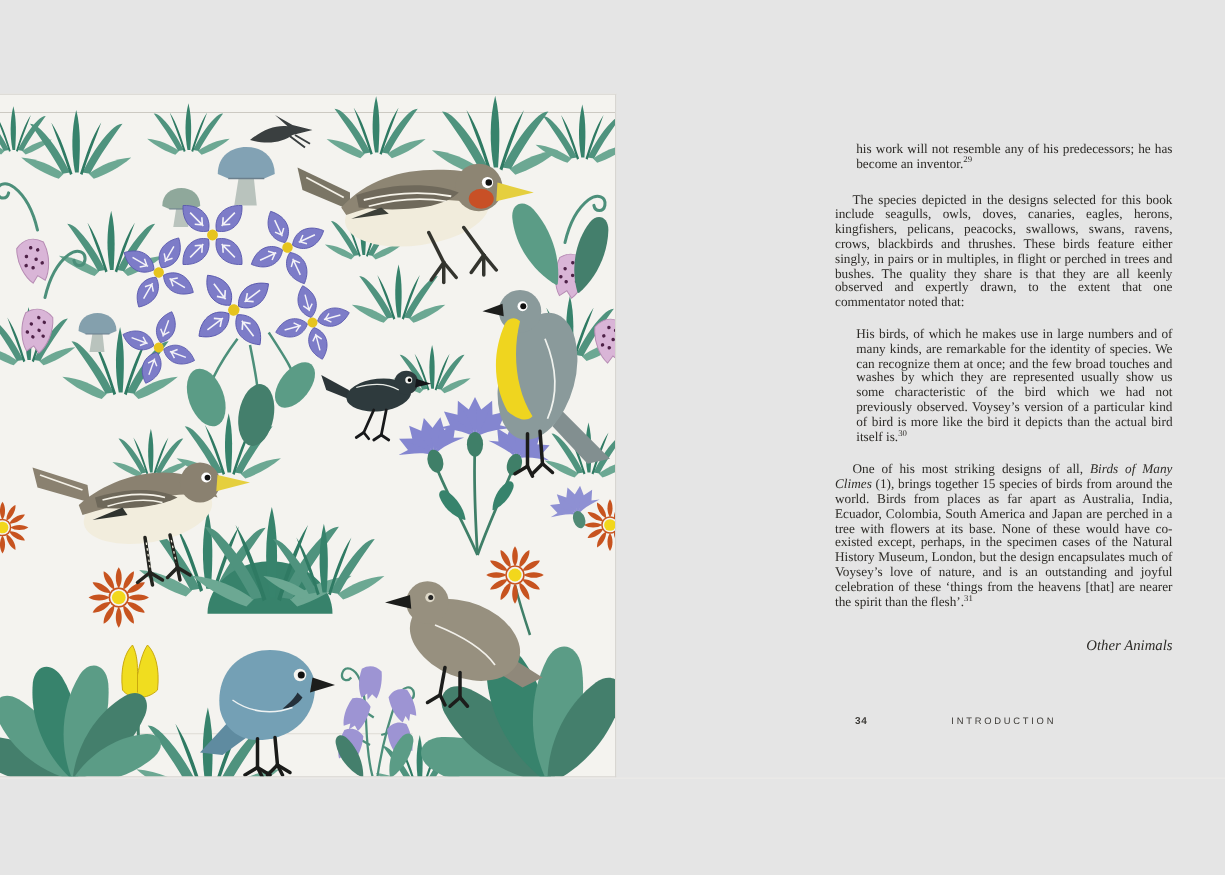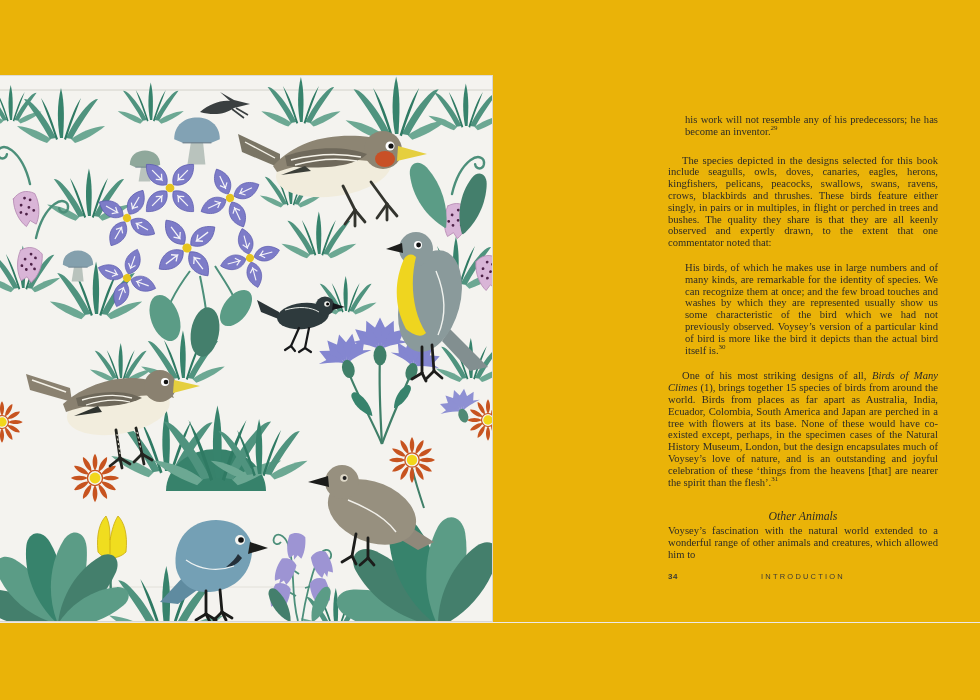--- a/index.html
+++ b/index.html
@@ -1,38 +1,38 @@
 <!DOCTYPE html>
 <html><head>
 <meta charset="utf-8">
 <style>
   html,body{margin:0;padding:0;background:#ffffff;}
-  .canvas{position:relative;width:980px;height:700px;background:#eab308;overflow:hidden;
+  .canvas{position:relative;width:980px;height:700px;background:#e5e5e5;overflow:hidden;
           font-family:"Liberation Serif", serif;}
   
   .illustration{position:absolute;left:0;top:75px;width:493px;height:547px;
                 background:#f4f3ef;border-top:1px solid #dedcd7;border-right:1px solid #d8d6d2;
                 border-bottom:1px solid #d8d6d2;box-sizing:border-box;overflow:hidden;}
   .spread-bottom-line{position:absolute;left:0;top:622px;width:980px;height:1px;background:#eceae7;}
   
   .textcol{position:absolute;left:668px;top:114px;width:270px;color:#2d2b27;
            font-size:10.6px;line-height:11.8px;text-align:justify;}
   .textcol p{margin:0;}
   .quote-cont{margin-left:17px !important;margin-bottom:17px !important;}
   .para-indent{text-indent:14px;}
   .bq{margin-left:17px !important;margin-top:13px !important;margin-bottom:14px !important;}
   .p1{margin-bottom:1px !important;}
   .p2{margin-bottom:0 !important;font-family:Liberation Serif, serif;}
   .section-head{font-style:italic;font-size:11.8px;margin-top:23px !important;margin-bottom:2px !important;
-                text-align:center;}
+                text-align:right;}
   sup{font-size:7px;line-height:0;}
   .em{font-style:italic;}
   .footer-row{position:absolute;left:668px;top:572px;width:270px;height:12px;
               font-family:"Liberation Sans", sans-serif;color:#3c3a36;}
-  .pagenum{position:absolute;left:0;top:0;font-size:8px;font-weight:700;letter-spacing:0.5px;}
+  .pagenum{position:absolute;left:16px;top:0;font-size:8px;font-weight:700;letter-spacing:0.5px;}
   .runtitle{position:absolute;left:0;top:0;width:100%;text-align:center;font-size:7.5px;
             font-weight:400;letter-spacing:2.2px;}
 </style>
 </head>
 <body>
 
 <div class="canvas">
 
   <div class="illustration">
     <svg width="493" height="547" viewBox="0 0 493 547" xmlns="http://www.w3.org/2000/svg">
@@ -380,21 +380,20 @@
     <p class="quote-cont"><span>his work will not resemble any of his predecessors; he has become an inventor.</span><sup>29</sup></p>
 
     <p class="para-indent p1">The species depicted in the designs selected for this book include seagulls, owls, doves, canaries, eagles, herons, kingfishers, pelicans, peacocks, swallows, swans, ravens, crows, blackbirds and thrushes. These birds feature either singly, in pairs or in multiples, in flight or perched in trees and bushes. The quality they share is that they are all keenly observed and expertly drawn, to the extent that one commentator noted that:</p>
 
     <p class="bq"><span>His birds, of which he makes use in large numbers and of many kinds, are remarkable for the identity of species. We can recognize them at once; and the few broad touches and washes by which they are represented usually show us some characteristic of the bird which we had not previously observed. Voysey’s version of a particular kind of bird is more like the bird it depicts than the actual bird itself is.</span><sup>30</sup></p>
 
     <p class="para-indent p2"><span>One of his most striking designs of all, </span><span class="em">Birds of Many Climes</span><span> (1), brings together 15 species of birds from around the world. Birds from places as far apart as Australia, India, Ecuador, Colombia, South America and Japan are perched in a tree with flowers at its base. None of these would have co-existed except, perhaps, in the specimen cases of the Natural History Museum, London, but the design encapsulates much of Voysey’s love of nature, and is an outstanding and joyful celebration of these ‘things from the heavens [that] are nearer the spirit than the flesh’.</span><sup>31</sup></p>
 
     <p class="section-head">Other Animals</p>
 
-    <p>Voysey’s fascination with the natural world extended to a wonderful range of other animals and creatures, which allowed him to</p>
   </div>
 
   <div class="footer-row">
     <span class="pagenum">34</span>
     <span class="runtitle">INTRODUCTION</span>
   </div>
 
 </div>
 
 </body></html>

